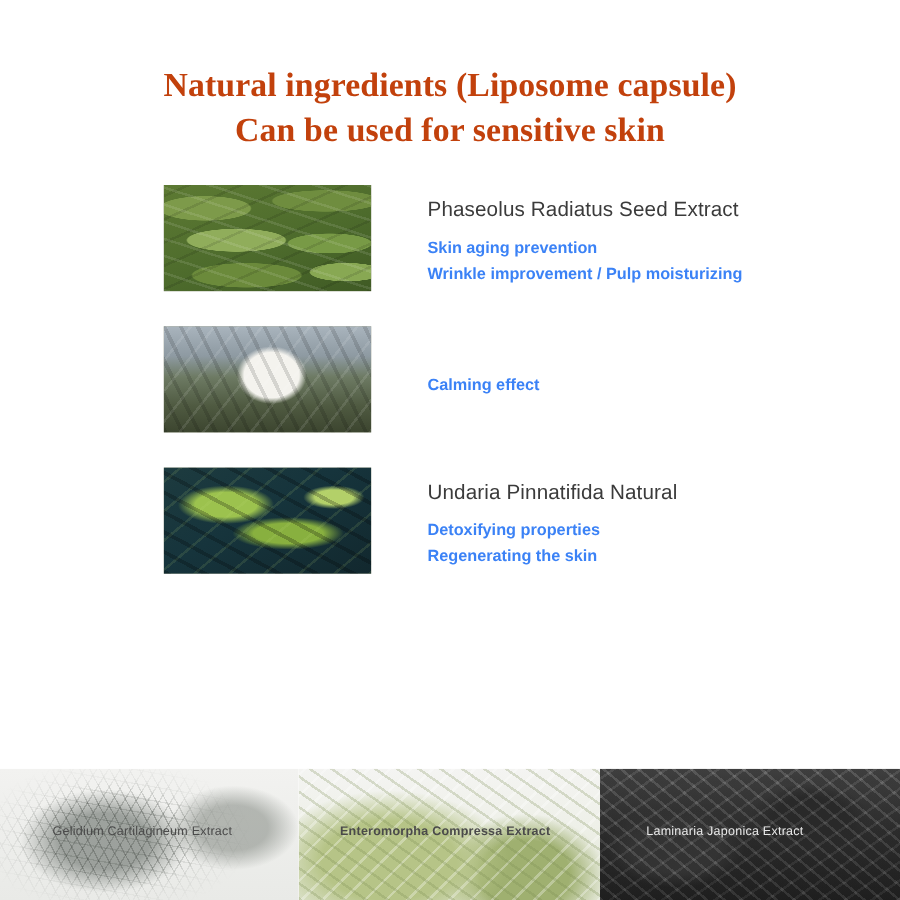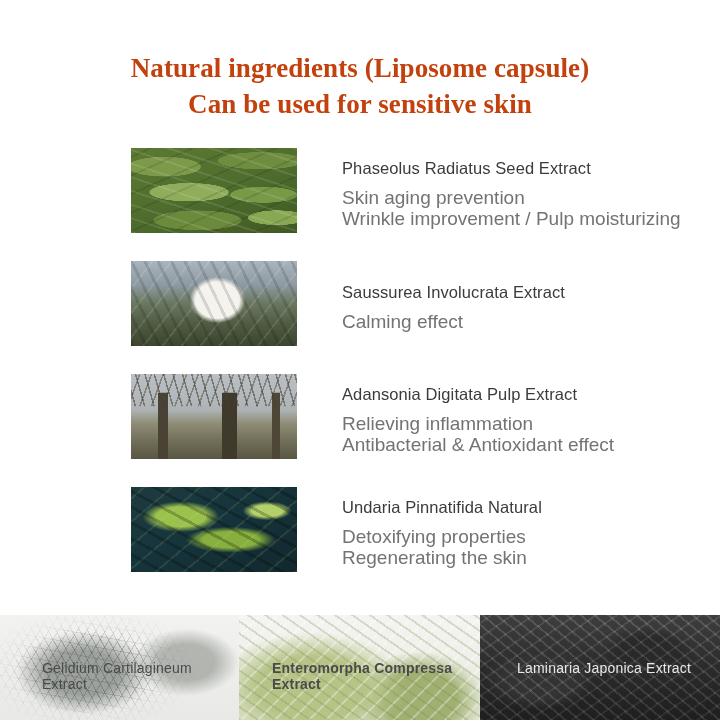--- a/index.html
+++ b/index.html
@@ -64,23 +64,24 @@
     padding-left: 45px;
     padding-top: 7px;
   }
   .ing-title {
     font-size: 16.5px;
     color: #3b3b3b;
     letter-spacing: 0.1px;
     margin-bottom: 9px;
   }
   .ing-desc {
-    font-size: 19px;
-    color: #737373;
+    font-size: 13px;
+    color: #3b82f6;
     line-height: 21px;
+    font-weight: bold;
   }
 
   
   
   .art-beans {
     background:
       radial-gradient(ellipse 60px 16px at 20% 22%, #7d9a4a 0 60%, rgba(0,0,0,0) 62%),
       radial-gradient(ellipse 70px 14px at 78% 15%, #6f8d3f 0 60%, rgba(0,0,0,0) 62%),
       radial-gradient(ellipse 65px 15px at 35% 52%, #90ad5b 0 60%, rgba(0,0,0,0) 62%),
       radial-gradient(ellipse 55px 13px at 80% 55%, #789a46 0 60%, rgba(0,0,0,0) 62%),
@@ -169,21 +170,21 @@
     overflow: hidden;
   }
   .strip-cell.a { width: 239px; }
   .strip-cell.b { width: 241px; }
   .strip-cell.c { width: 240px; }
 
   .strip-label {
     position: absolute;
     left: 42px;
     top: 45px;
-    font-size: 14px;
+    font-size: 10px;
     color: #4a4a4a;
     letter-spacing: 0.2px;
     z-index: 3;
   }
   .strip-cell.b .strip-label { left: 33px; font-weight: bold; }
   .strip-cell.c .strip-label { left: 37px; }
   .strip-cell.c .strip-label { color: #3f3f3f; }
 
   
   .strip-a-art {
@@ -266,35 +267,24 @@
         <div class="ing-desc">Skin aging prevention</div>
         <div class="ing-desc">Wrinkle improvement / Pulp moisturizing</div>
       </div>
     </div>
 
     <div class="ingredient-row">
       <div class="thumb">
         <div class="overlay art-lotus"></div>
       </div>
       <div class="ing-text">
-        <div class="ing-title">Saussurea Involucrata Extract</div>
         <div class="ing-desc">Calming effect</div>
       </div>
     </div>
 
-    <div class="ingredient-row">
-      <div class="thumb">
-        <div class="overlay art-baobab"></div>
-      </div>
-      <div class="ing-text">
-        <div class="ing-title">Adansonia Digitata Pulp Extract</div>
-        <div class="ing-desc">Relieving inflammation</div>
-        <div class="ing-desc">Antibacterial &amp; Antioxidant effect</div>
-      </div>
-    </div>
 
     <div class="ingredient-row">
       <div class="thumb">
         <div class="overlay art-kelp"></div>
       </div>
       <div class="ing-text">
         <div class="ing-title">Undaria Pinnatifida Natural</div>
         <div class="ing-desc">Detoxifying properties</div>
         <div class="ing-desc">Regenerating the skin</div>
       </div>

